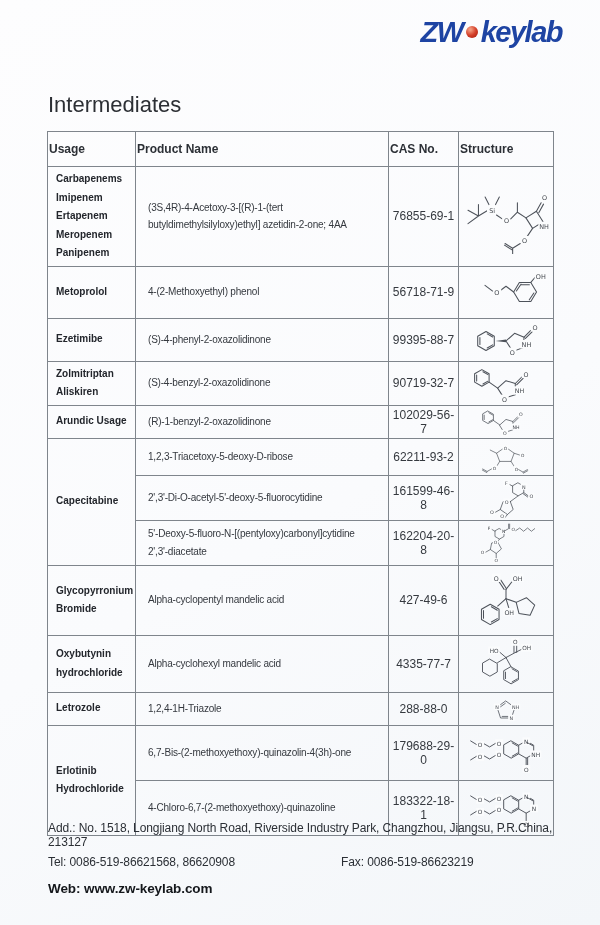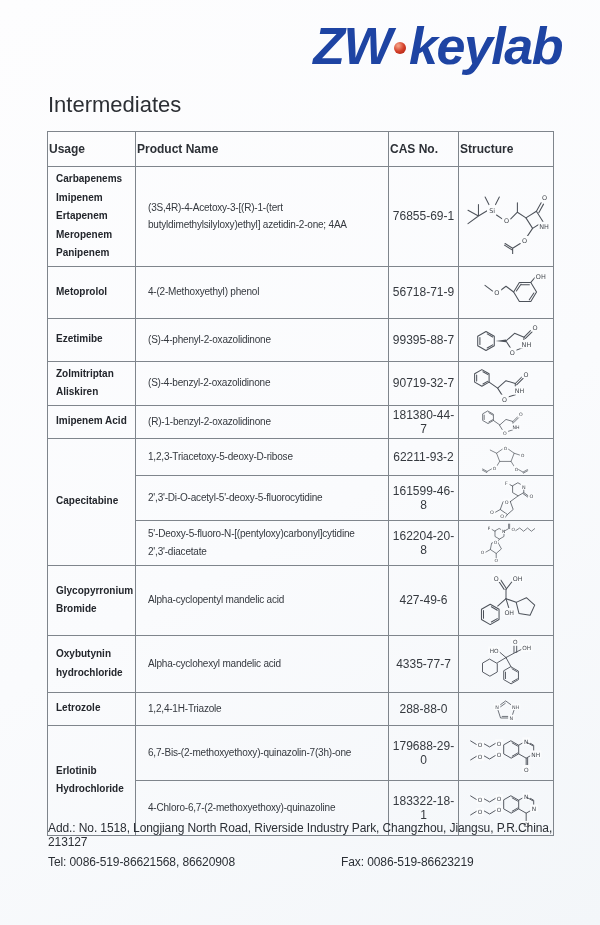--- a/index.html
+++ b/index.html
@@ -2,21 +2,21 @@
 <html><head>
 <meta charset="utf-8">
 <style>
   html,body{margin:0;padding:0}
   body{
     width:600px;height:925px;position:relative;overflow:hidden;
     background:linear-gradient(150deg,#fdfdfe 0%,#fafbfd 55%,#f3f6f9 100%);
     font-family:"Liberation Sans",sans-serif;color:#2e3238;
   }
   .logo{position:absolute;top:16px;right:38px;font-style:italic;font-weight:bold;
-    font-size:52px;letter-spacing:-1.5px;color:#1e44a3;white-space:nowrap}
+    font-size:29px;letter-spacing:-1.5px;color:#1e44a3;white-space:nowrap}
   .logo .dot{display:inline-block;width:12px;height:12px;border-radius:50%;
     background:radial-gradient(circle at 35% 30%,#f2997d 8%,#d4402a 50%,#a81d0f 95%);
     margin:0 3px;vertical-align:middle;transform:translateY(-2px)}
   .title{position:absolute;left:48px;top:92px;font-size:22px;color:#2c2f34}
   table.main{position:absolute;left:47px;top:131px;width:506px;
     border-collapse:collapse;table-layout:fixed}
   table.main col.cu{width:88px} table.main col.cp{width:253px}
   table.main col.cc{width:70px} table.main col.cs{width:95px}
   table.main th,table.main td{border:1px solid #7f858c}
   table.main th{font-size:12px;font-weight:bold;color:#2c3036;text-align:left}
@@ -144,23 +144,23 @@
             <text x="67.5" y="13.5">O</text>
       <rect x="54" y="24" width="13" height="9"></rect>
             <text x="60.5" y="31.5">NH</text>
       <rect x="40" y="33" width="9" height="9"></rect>
             <text x="44.5" y="40.5">O</text>
     </svg>
   </td>
 </tr>
 
 <tr style="height:31px">
-  <td class="u">Imipenem Acid</td>
+  <td class="u">Arundic Usage</td>
   <td class="p">(R)-1-benzyl-2-oxazolidinone</td>
-  <td class="c">181380-44-7</td>
+  <td class="c">102029-56-7</td>
   <td class="s">
     <svg class="chem" width="64" height="29" viewBox="0 0 92 42">
       <path d="M20 6 L27.8 10.5 L27.8 19.5 L20 24 L12.2 19.5 L12.2 10.5 Z"></path>
       <path d="M21.2 8.4 L26.6 11.5 M26.6 18.5 L21.2 21.6 M14.4 11.8 L14.4 18.2"></path>
       <path d="M27.8 19.5 L37 26"></path>
       <path d="M37 26 L46 18 L56 21 L56 33 L44 37 Z"></path>
       <path d="M56 21 L63 14 M57.4 22.4 L64.4 15.4"></path>
       <rect x="63" y="6" width="9" height="9"></rect>
             <text x="67.5" y="13.5">O</text>
       <rect x="54" y="24" width="13" height="9"></rect>
@@ -315,21 +315,21 @@
             <text x="33.5" y="21">N</text>
       <rect x="49" y="29" width="9" height="9"></rect>
             <text x="53.5" y="36.5">N</text>
     </svg>
   </td>
 </tr>
 
 <tr style="height:55px">
   <td class="u" rowspan="2">Erlotinib
 Hydrochloride</td>
-  <td class="p">6,7-Bis-(2-methoxyethoxy)-quinazolin-7(3h)-one</td>
+  <td class="p">6,7-Bis-(2-methoxyethoxy)-quinazolin-4(3h)-one</td>
   <td class="c">179688-29-0</td>
   <td class="s">
     <svg class="chem" width="80" height="50" viewBox="0 0 92 58">
       <path d="M52 15 L60.7 20 L60.7 30 L52 35 L43.3 30 L43.3 20 Z"></path>
       <path d="M53.2 17.3 L59.4 20.9 M59.4 29.1 L53.2 32.7"></path>
       <path d="M60.7 20 L69.4 15 L78.1 20 L78.1 30 L69.4 35 L60.7 30"></path>
       <rect x="65" y="11" width="9" height="9"></rect>
             <text x="69.5" y="18.5">N</text>
       <path d="M70.6 16.9 L76.9 20.5"></path>
       <rect x="74" y="26" width="13" height="9"></rect>
@@ -388,14 +388,15 @@
 
 <div class="footer">
   <div class="fline">
     <span>Add.: No. 1518, Longjiang North Road, Riverside Industry Park, Changzhou, Jiangsu, P.R.China, 213127</span>
   </div>
   <div class="fline">
     <span class="fleft">Tel: 0086-519-86621568, 86620908</span>
     <span>Fax: 0086-519-86623219</span>
   </div>
   <div class="fline bold">
+    <span>Web: www.zw-keylab.com</span>
   </div>
 </div>
 
 </body></html>

